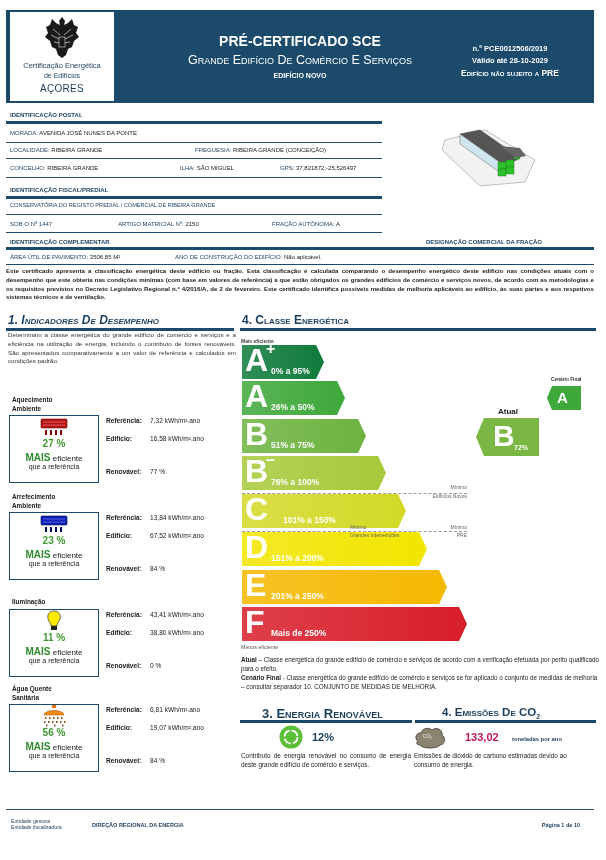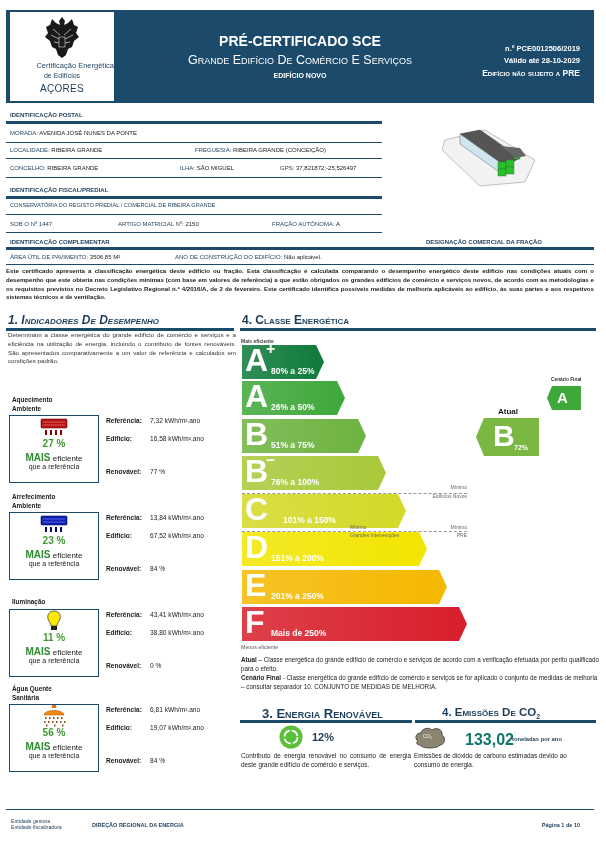--- a/index.html
+++ b/index.html
@@ -3,28 +3,28 @@
 <meta charset="utf-8">
 <style>
   * { box-sizing: border-box; margin: 0; padding: 0; }
   html, body { width: 606px; height: 860px; background: #fff; overflow: hidden; }
   body { font-family: "Liberation Sans", sans-serif; color: #1a1a1a; position: relative; font-size: 7px; }
   .abs { position: absolute; }
 
   
   #header { left: 6px; top: 10px; width: 588px; height: 93px; background: #1b4a6b; }
   #logo-box { left: 10px; top: 12px; width: 104px; height: 89px; background: #fff; text-align: center; color: #1b3d5a; }
-  #logo-box .l1 { position: absolute; top: 49px; left: 0; width: 100%; font-size: 7.5px; text-align: right; }
+  #logo-box .l1 { position: absolute; top: 49px; left: 0; width: 100%; font-size: 7.5px; }
   #logo-box .l2 { position: absolute; top: 60px; left: 0; width: 100%; font-size: 7px; }
   #logo-box .l3 { position: absolute; top: 71px; left: 0; width: 100%; font-size: 10px; letter-spacing: 0.3px; }
   #eagle { position: absolute; left: 34px; top: 3px; }
   #title-main { left: 150px; top: 33px; width: 300px; text-align: center; color: #fff; font-weight: bold; font-size: 14px; }
   #title-sub { left: 140px; top: 53px; width: 320px; text-align: center; color: #fff; font-size: 12.5px; font-variant: small-caps; }
   #title-sub2 { left: 150px; top: 72px; width: 300px; text-align: center; color: #fff; font-weight: bold; font-size: 7px; }
-  #cert-num { left: 440px; top: 43px; width: 140px; text-align: right; color: #fff; font-weight: bold; font-size: 7.5px; line-height: 12px; }
+  #cert-num { left: 440px; top: 43px; width: 140px; text-align: center; color: #fff; font-weight: bold; font-size: 7.5px; line-height: 12px; }
 
   
   .sec-h { font-size: 6px; font-weight: bold; color: #1b3d5a; text-transform: uppercase; }
   .bar { height: 3px; background: #1b4a6b; }
   .thin { height: 1px; background: #1b4a6b; }
   .row-t { font-size: 6px; color: #1b3d5a; text-transform: uppercase; }
   .row-t b { font-weight: normal; color: #1a1a1a; }
 
   #intro-text { left: 6px; top: 267px; width: 588px; font-size: 6.1px; line-height: 8.8px; font-weight: bold; color: #222; text-align: justify; }
 
@@ -324,21 +324,21 @@
          <defs>
           <linearGradient id="g0" x1="0" x2="1">
             <stop offset="0" stop-color="#0e7a3a" stop-opacity="0.85"></stop>
             <stop offset="1" stop-color="#0e7a3a"></stop>
           </linearGradient>
         </defs>
          <polygon points="0,0 74,0 82,17 74,34 0,34" fill="url(#g0)"></polygon>
        </svg>
        <span class="letter">A</span>
        <span class="abs" style="left:24px;top:-5px;font-size:16px;">+</span>
-       <span class="range" style="left:29px;">80% a 25%</span>
+       <span class="range" style="left:29px;">0% a 95%</span>
     </div>
     <div class="cls" style="top: 381px; width: 103px;">
       <svg width="103" height="34" viewBox="0 0 103 34">
          <defs>
           <linearGradient id="g1" x1="0" x2="1">
             <stop offset="0" stop-color="#3ea83a" stop-opacity="0.85"></stop>
             <stop offset="1" stop-color="#3ea83a"></stop>
           </linearGradient>
         </defs>
          <polygon points="0,0 95,0 103,17 95,34 0,34" fill="url(#g1)"></polygon>
@@ -476,21 +476,21 @@
 </svg>
 <div class="abs" style="left:312px;top:731px;font-size:11px;font-weight:bold;color:#1b3d5a;">12%</div>
 <div class="abs" style="left:241px;top:751px;width:170px;font-size:6.4px;line-height:9px;color:#222;text-align:justify;">Contributo de energia renovável no consumo de energia deste grande edifício de comércio e serviços.</div>
 
 <div class="abs sect-title" style="left:442px;top:706px;font-size:11.5px;"><span>4. Emissões De CO</span><sub style="font-size:7px;">2</sub></div>
 <div class="abs sect-bar" style="left:415px;top:720px;width:181px;"></div>
 <svg class="abs" style="left:414px;top:727px;" width="32" height="22" viewBox="0 0 32 22">
   <path d="M4 14 C0 12 2 5 7 6 C8 1 15 0 18 3 C22 0 29 2 28 8 C32 10 31 18 26 18 C24 22 8 22 6 18 C2 18 2 15 4 14 Z" fill="#8b8470" stroke="#3a3a3a" stroke-width="0.8"></path>
 </svg>
 <div class="abs" style="left:423px;top:733px;font-size:5px;color:#eee;">CO₂</div>
-<div class="abs" style="left:465px;top:731px;font-size:16px;font-weight:bold;color:#0f766e;">133,02</div>
+<div class="abs" style="left:465px;top:731px;font-size:11px;font-weight:bold;color:#be185d;">133,02</div>
 <div class="abs" style="left:512px;top:736px;font-size:5.8px;font-weight:bold;color:#1b3d5a;">toneladas por ano</div>
 <div class="abs" style="left:414px;top:751px;width:180px;font-size:6.4px;line-height:9px;color:#222;">Emissões de dióxido de carbono estimadas devido ao consumo de energia.</div>
 
 <div id="footer-bar" class="abs"></div>
 <div class="abs" style="left:11px;top:818px;font-size:5.2px;line-height:6px;color:#1b3d5a;">
   <div>Entidade gestora</div>
   <div>Entidade fiscalizadora</div>
 </div>
 <div class="abs" style="left:92px;top:822px;font-size:5.5px;font-weight:bold;color:#1b3d5a;">DIREÇÃO REGIONAL DA ENERGIA</div>
 <div class="abs" style="left:520px;top:822px;width:60px;text-align:right;font-size:5.5px;font-weight:bold;color:#1b3d5a;">Página 1 de 10</div>

